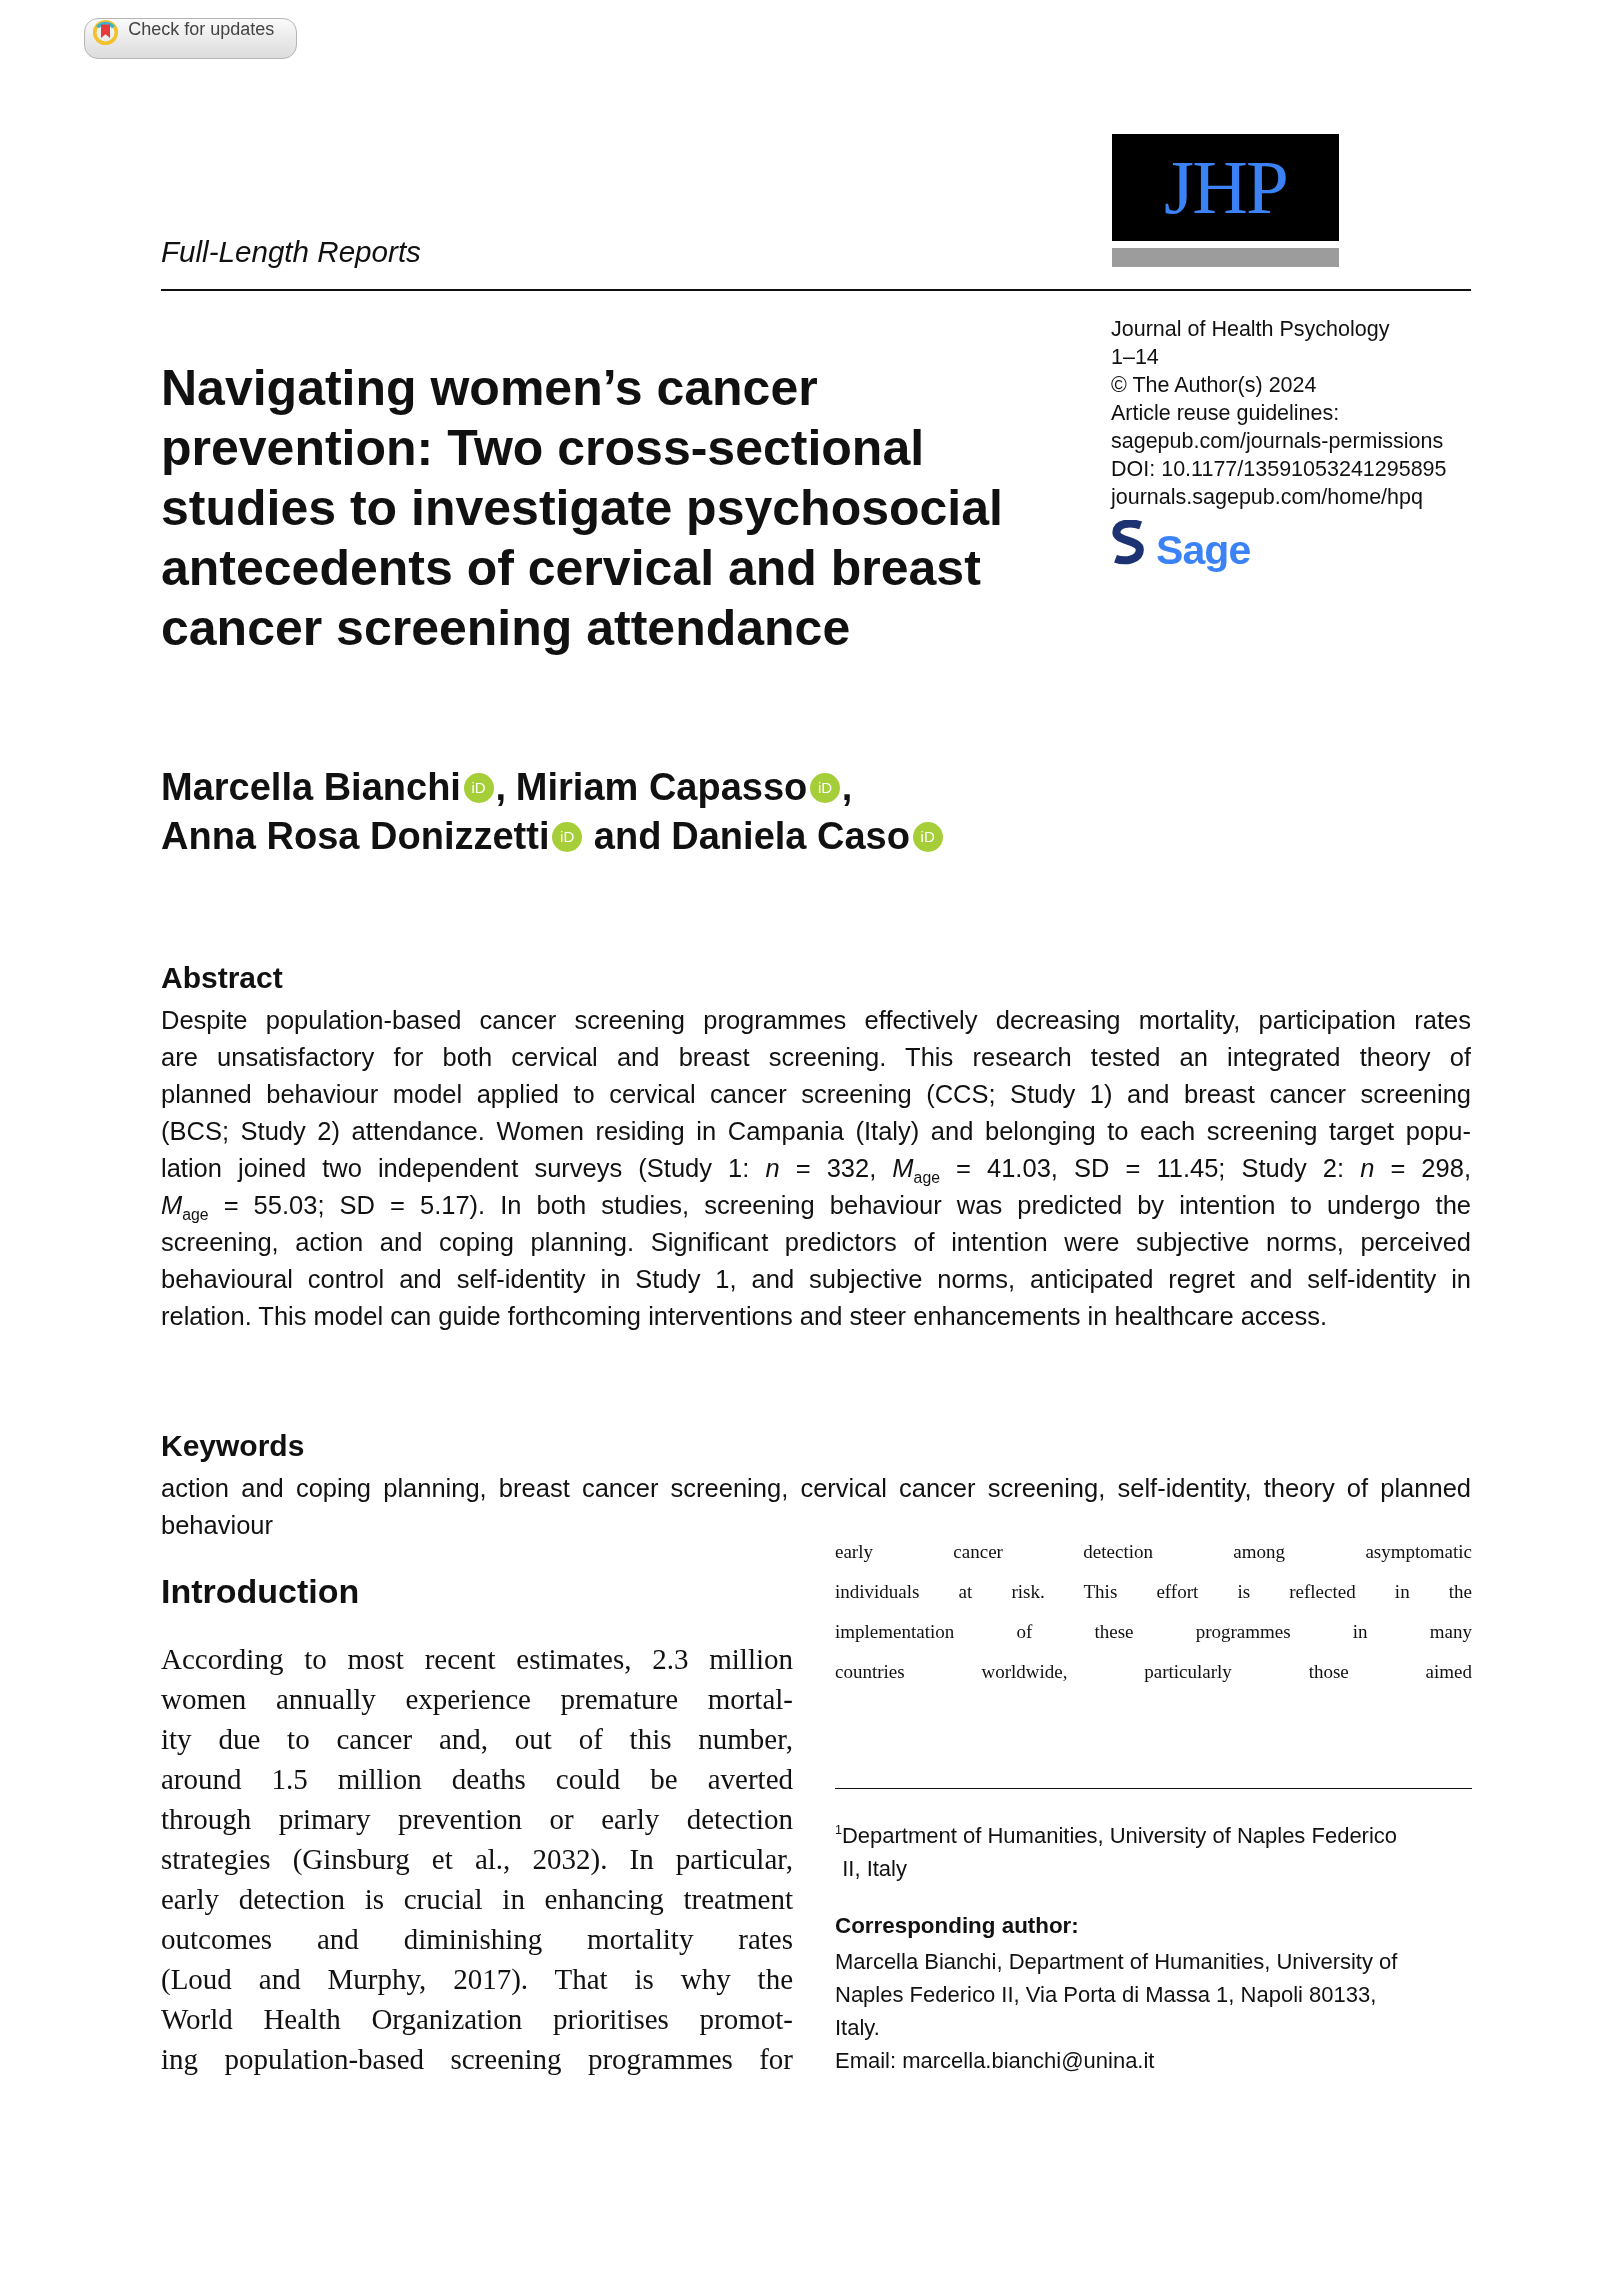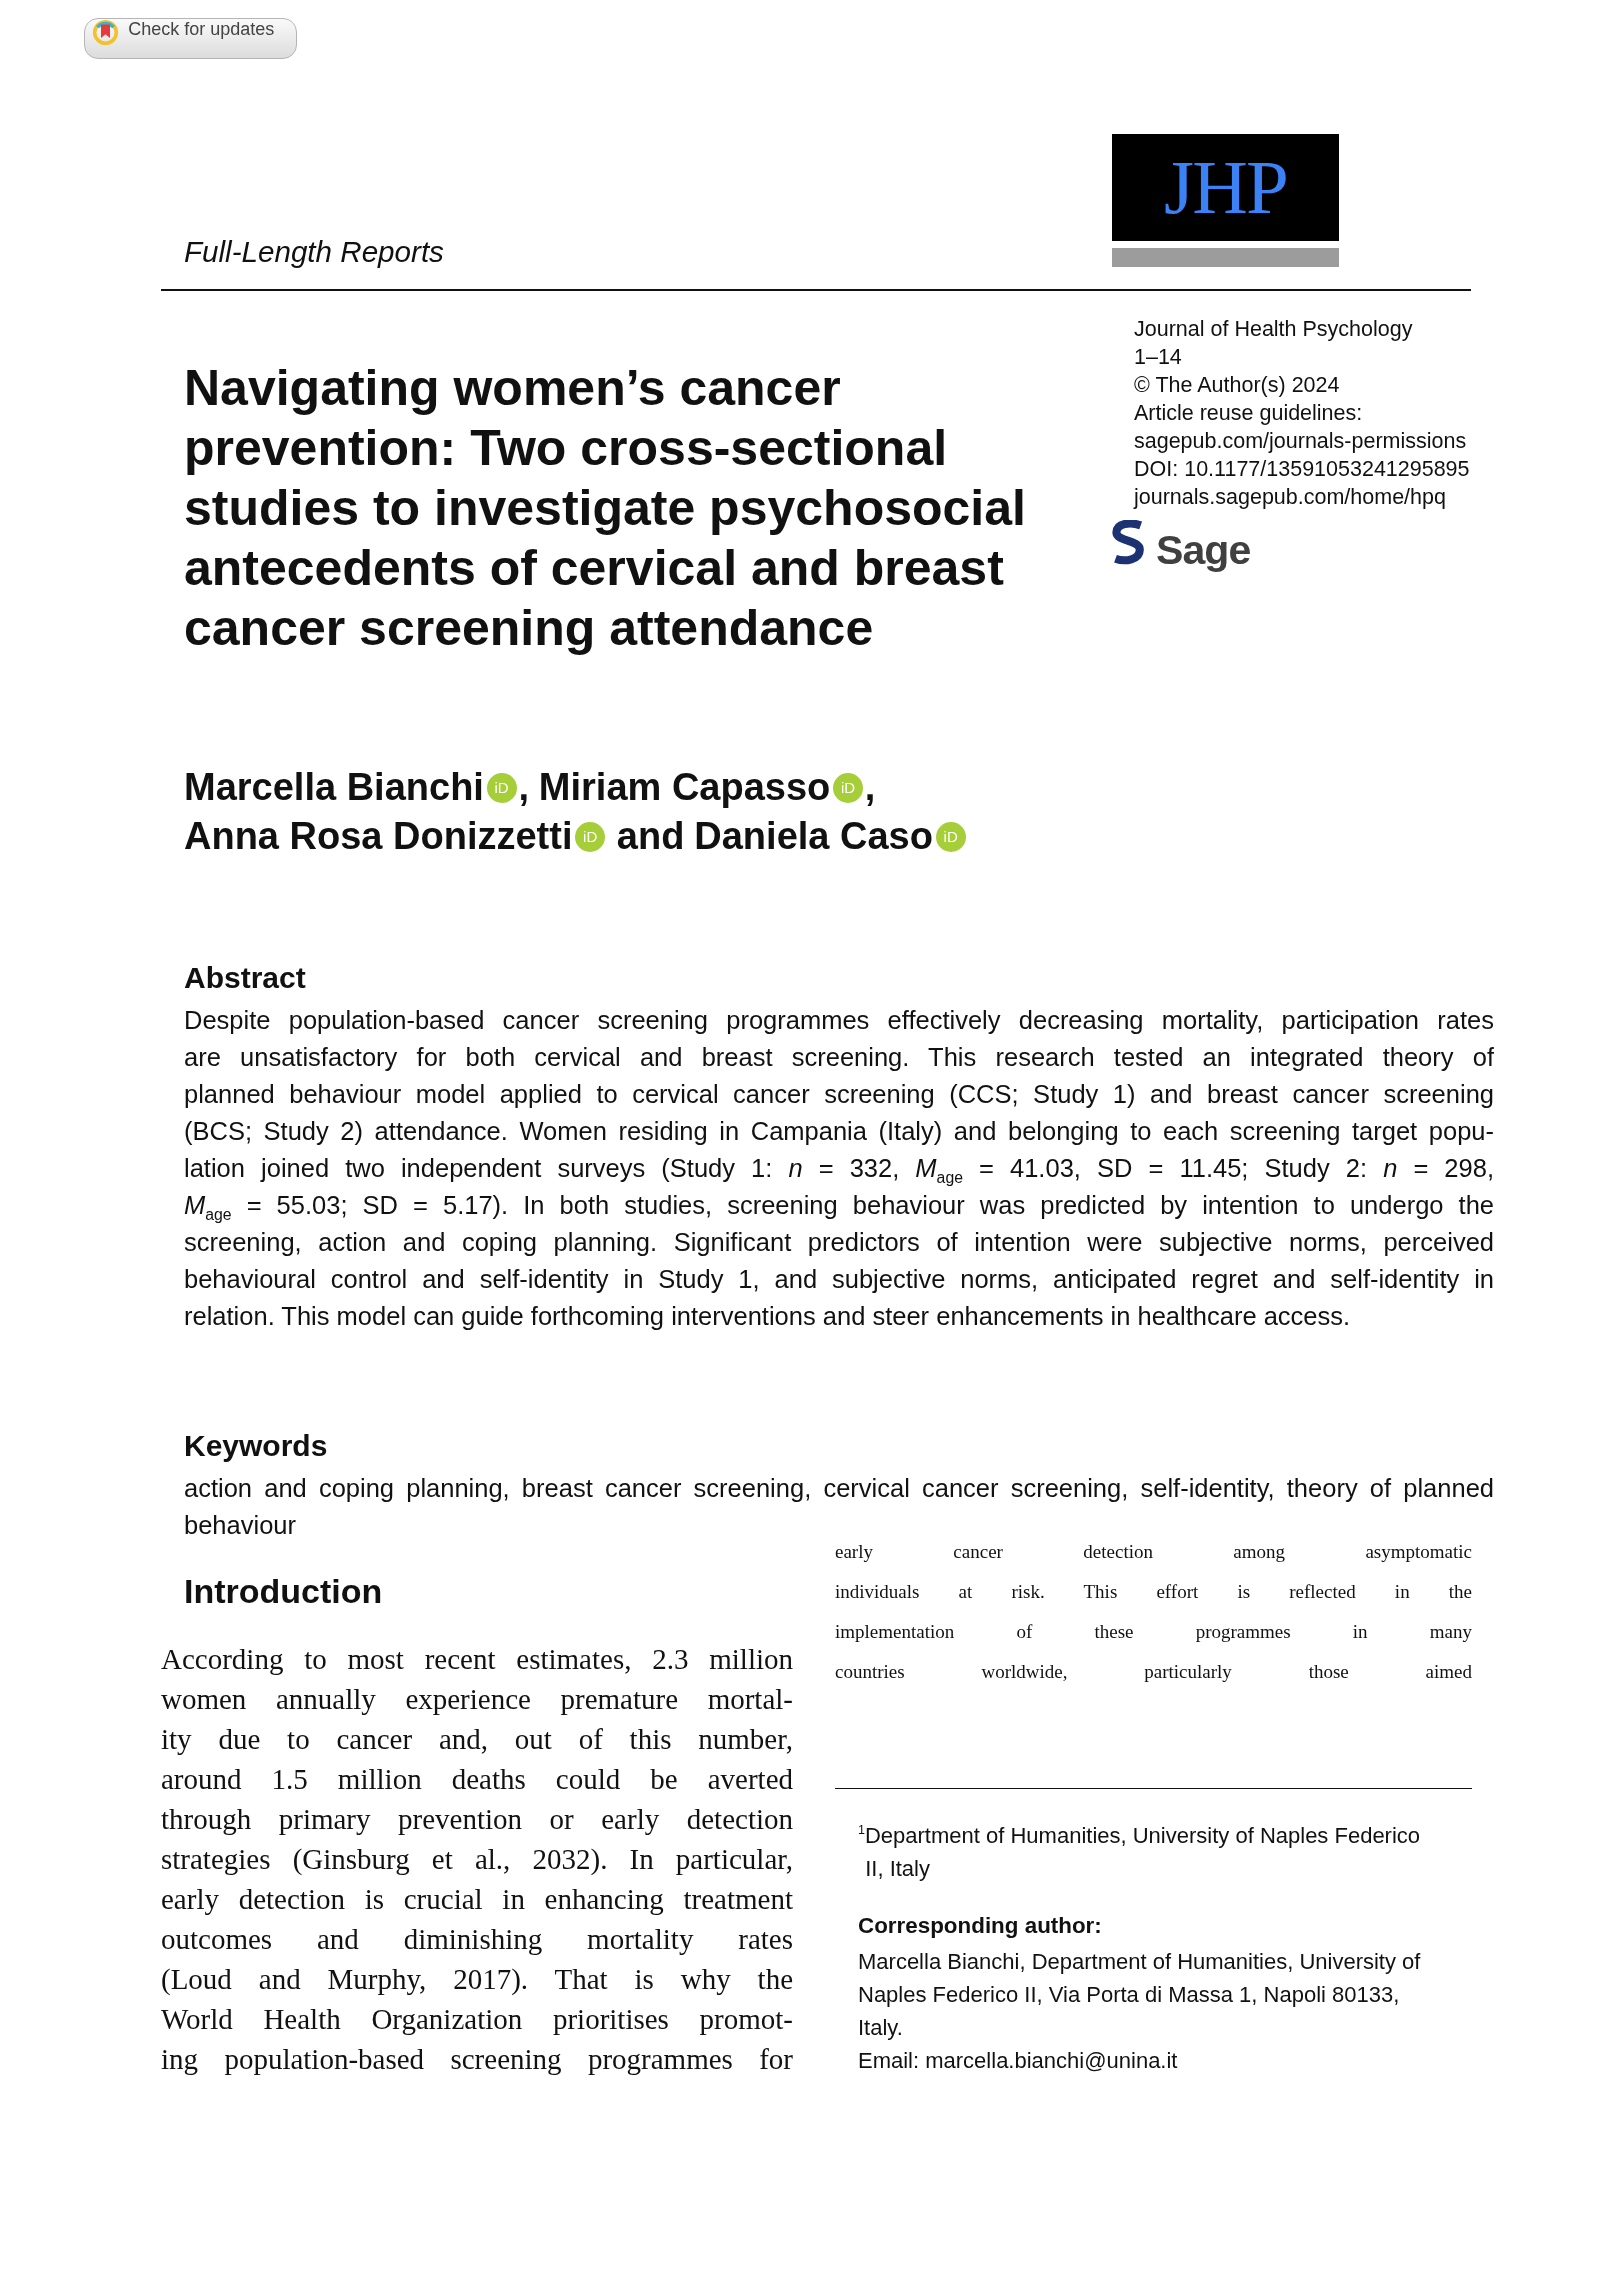--- a/index.html
+++ b/index.html
@@ -1,18 +1,18 @@
 <!DOCTYPE html>
 <html style="font-size:14.3px"><head>
 <meta charset="utf-8">
 <style>
   html, body { margin:0; padding:0; background:#ffffff; }
   body { width:1609px; height:2293px; position:relative; overflow:hidden; color:#111; }
   .abs { position:absolute; }
-  .sans { font-family:"Liberation Sans", sans-serif;margin-left:23px; }
+  .sans { font-family:"Liberation Sans", sans-serif; }
   .serif { font-family:"Liberation Serif", serif; }
 
   
   #cfu { left:84px; top:18px; width:213px; height:41px; box-sizing:border-box;
          border:0.9px solid #b5b5b5; border-radius:14px;
          background:linear-gradient(#fafafa,#dcdcdc); display:flex; }
   #cfu .ico { width:27px; height:27px; margin-left:7.2px; margin-right:9px; }
   #cfu .lbl { font-family:"Liberation Sans", sans-serif; font-size:18px; color:#444; }
 
   
@@ -26,21 +26,21 @@
   #top-rule { left:161px; top:289px; width:1310px; height:1.8px; background:#111; }
 
   
   #title { left:161px; top:358px; width:860px; font-weight:bold; font-size:50px; line-height:60px; }
   #title div { white-space:nowrap; }
 
   
   #jinfo { left:1111px; top:315px; font-size:21.5px; line-height:28px; }
   #jinfo div { white-space:nowrap; }
   #sage { left:1111px; top:519px; height:47px; display:flex; align-items:center; }
-  #sage .word { font-family:"Liberation Sans", sans-serif; font-weight:bold; font-size:41px; color:#404040; margin-left:9px; letter-spacing:-0.9px;margin-top:15px; }
+  #sage .word { font-family:"Liberation Sans", sans-serif; font-weight:bold; font-size:41px; color:#3b82f6; margin-left:9px; letter-spacing:-0.9px;margin-top:15px; }
 
   
   #authors { left:161px; top:763px; font-weight:bold; font-size:38px; line-height:49px; }
   #authors .ln { white-space:nowrap; display:flex; align-items:center; }
   .orcid { display:inline-flex; width:30px; height:30px; border-radius:50%; background:#a6ce39;
            color:#fff; font-family:"Liberation Sans", sans-serif; font-weight:normal; font-size:15px;
            align-items:center; justify-content:center; margin:0 1.8px 0 2.7px; vertical-align:middle; }
   .sp { display:inline-block; width:9.9px; }
 
   

